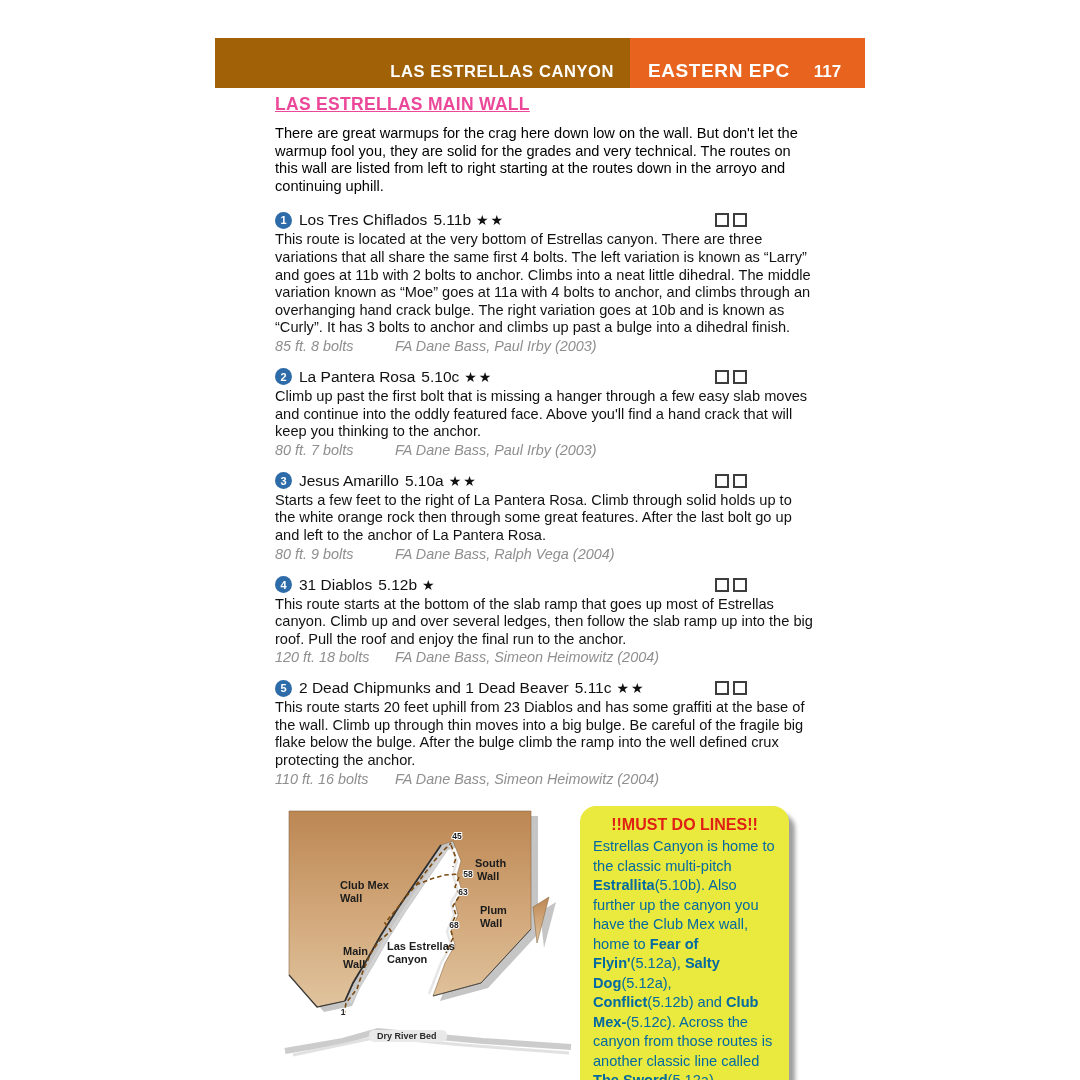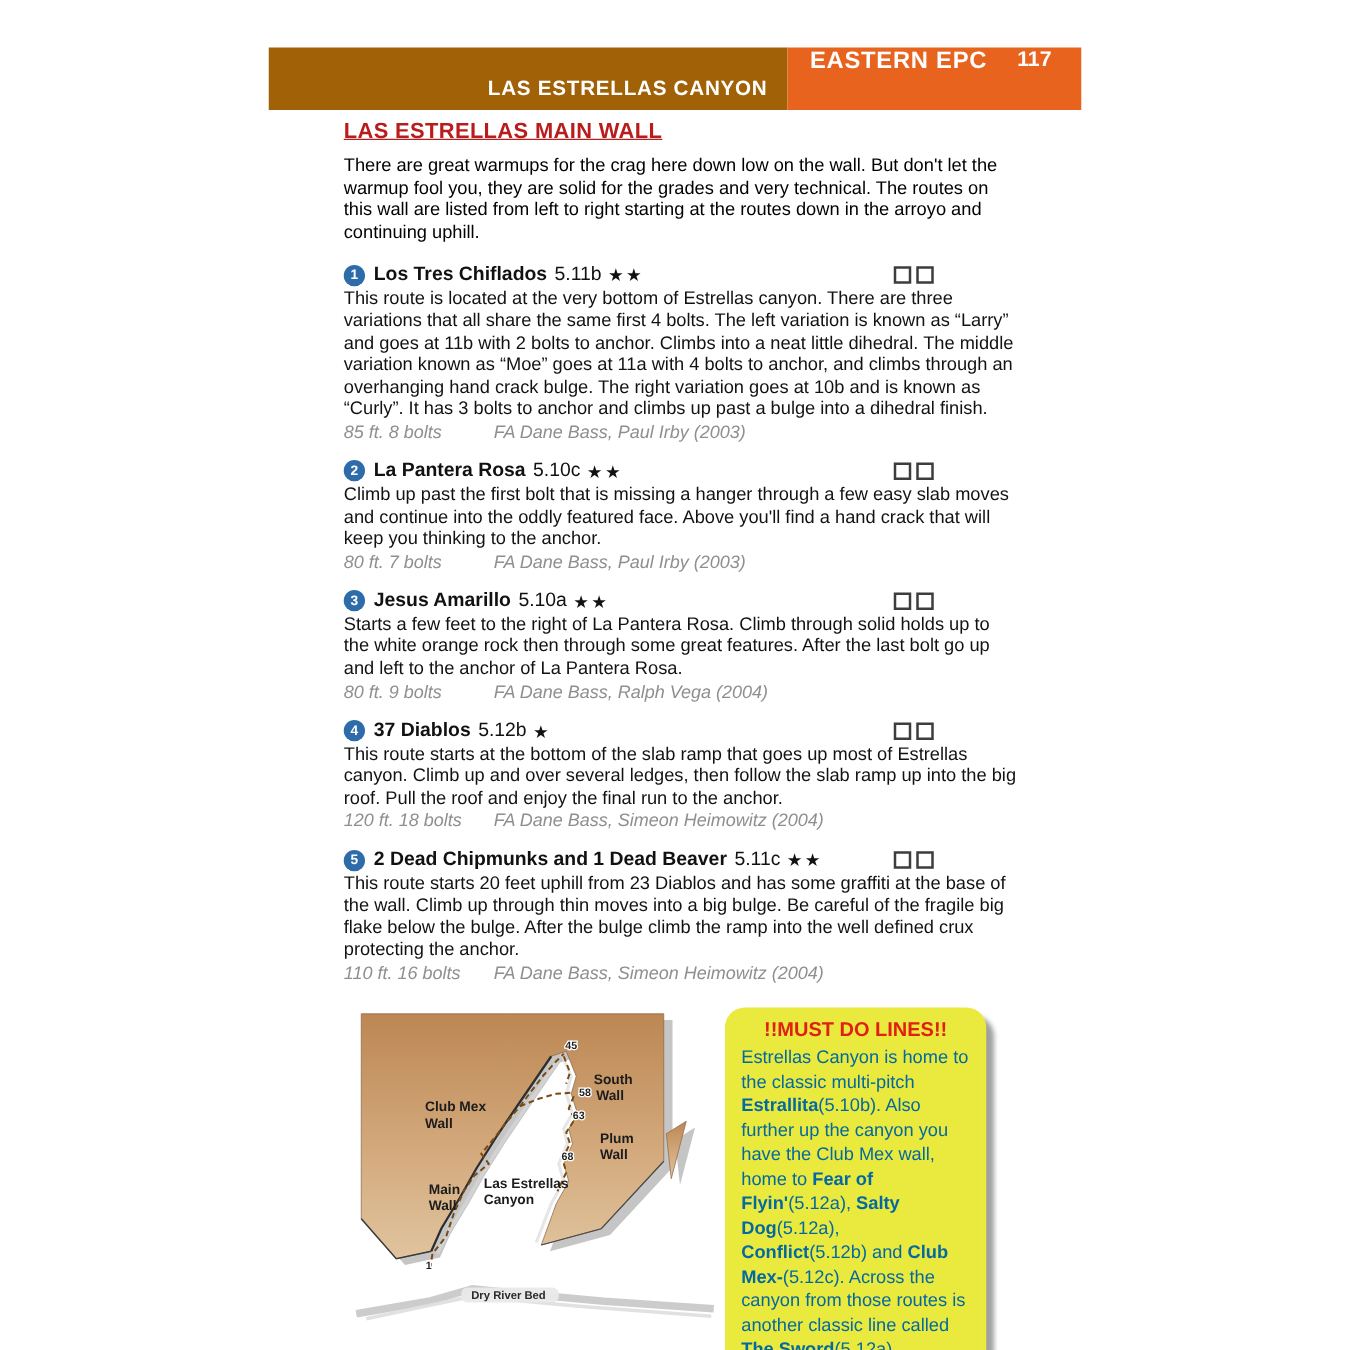--- a/index.html
+++ b/index.html
@@ -7,42 +7,42 @@
     width:1080px; height:1080px; position:relative; background:#ffffff;
     font-family:"Liberation Sans", sans-serif; overflow:hidden;
   }
   
   .band { position:absolute; left:215px; top:38px; width:650px; height:50px; display:flex; }
   .band-left {
     flex:1; background:#a16207; display:flex; align-items:flex-end; justify-content:flex-end;
     padding:0 16px 7px 0; color:#ffffff; font-weight:bold; font-size:16.5px; letter-spacing:0.6px;
   }
   .band-right {
-    width:235px; background:#E8641E; color:#ffffff; display:flex; align-items:flex-start;
+    width:235px; background:#E8641E; color:#ffffff; display:flex; align-items:flex-end;
     padding:0 0 6px 18px; font-weight:bold; box-sizing:border-box;
   }
   .band-right .epc { font-size:19px; letter-spacing:0.6px; }
   .band-right .pagenum { font-size:17px; margin-left:24px; }
 
   
   .content { position:absolute; left:275px; top:94px; width:540px; }
   .page-title {
-    color:#b91c1c; font-size:17.5px; font-weight:bold; text-decoration:underline;
+    color:#ec4899; font-size:17.5px; font-weight:bold; text-decoration:underline;
     margin:0 0 10px 0; letter-spacing:0.3px;
   }
   .intro { font-size:14.6px; line-height:17.6px; color:#000000; margin-bottom:16px; }
 
   .route { margin-bottom:14px; }
   .route-head { display:flex; align-items:center; font-size:15.5px; margin-bottom:2px; }
   .rnum {
     width:17px; height:17px; border-radius:50%; background:#2D6CA9; color:#fff;
     font-size:11px; font-weight:bold; display:flex; align-items:center; justify-content:center;
     margin-right:7px; flex:none;
   }
-  .rname { font-weight:bold; color:#111; white-space:nowrap; }
+  .rname { font-weight:normal; color:#111; white-space:nowrap; }
   .rgrade { margin-left:6px; color:#111; white-space:nowrap; }
   .rstars { margin-left:5px; font-size:14px; letter-spacing:2px; color:#111; white-space:nowrap; }
   .cbs { margin-left:auto; margin-right:68px; display:flex; gap:4px; }
   .cb { width:10px; height:10px; border:2px solid #3d3d3d; background:#fff; }
   .rdesc { font-size:14.6px; line-height:17.6px; color:#121212; }
   .rstats { font-size:14.4px; font-style:italic; color:#8f8f8f; display:flex; margin-top:1px; }
   .rstats .lb { min-width:120px; }
 
   
   .mapwrap { position:absolute; left:283px; top:803px; width:292px; height:254px; }
@@ -127,21 +127,21 @@
     <div class="rdesc">Starts a few feet to the right of La Pantera Rosa. Climb through solid holds up to the white orange rock then through some great features. After the last bolt go up and left to the anchor of La Pantera Rosa.</div>
     <div class="rstats">
       <span class="lb">80 ft. 9 bolts</span>
       <span>FA Dane Bass, Ralph Vega (2004)</span>
     </div>
   </div>
 
   <div class="route">
     <div class="route-head">
       <span class="rnum">4</span>
-      <span class="rname">37 Diablos</span>
+      <span class="rname">31 Diablos</span>
       <span class="rgrade">5.12b</span>
       <span class="rstars">★</span>
       <span class="cbs">
           <span class="cb"></span>
           <span class="cb"></span>
         </span>
     </div>
     <div class="rdesc">This route starts at the bottom of the slab ramp that goes up most of Estrellas canyon. Climb up and over several ledges, then follow the slab ramp up into the big roof. Pull the roof and enjoy the final run to the anchor.</div>
     <div class="rstats">
       <span class="lb">120 ft. 18 bolts</span>

